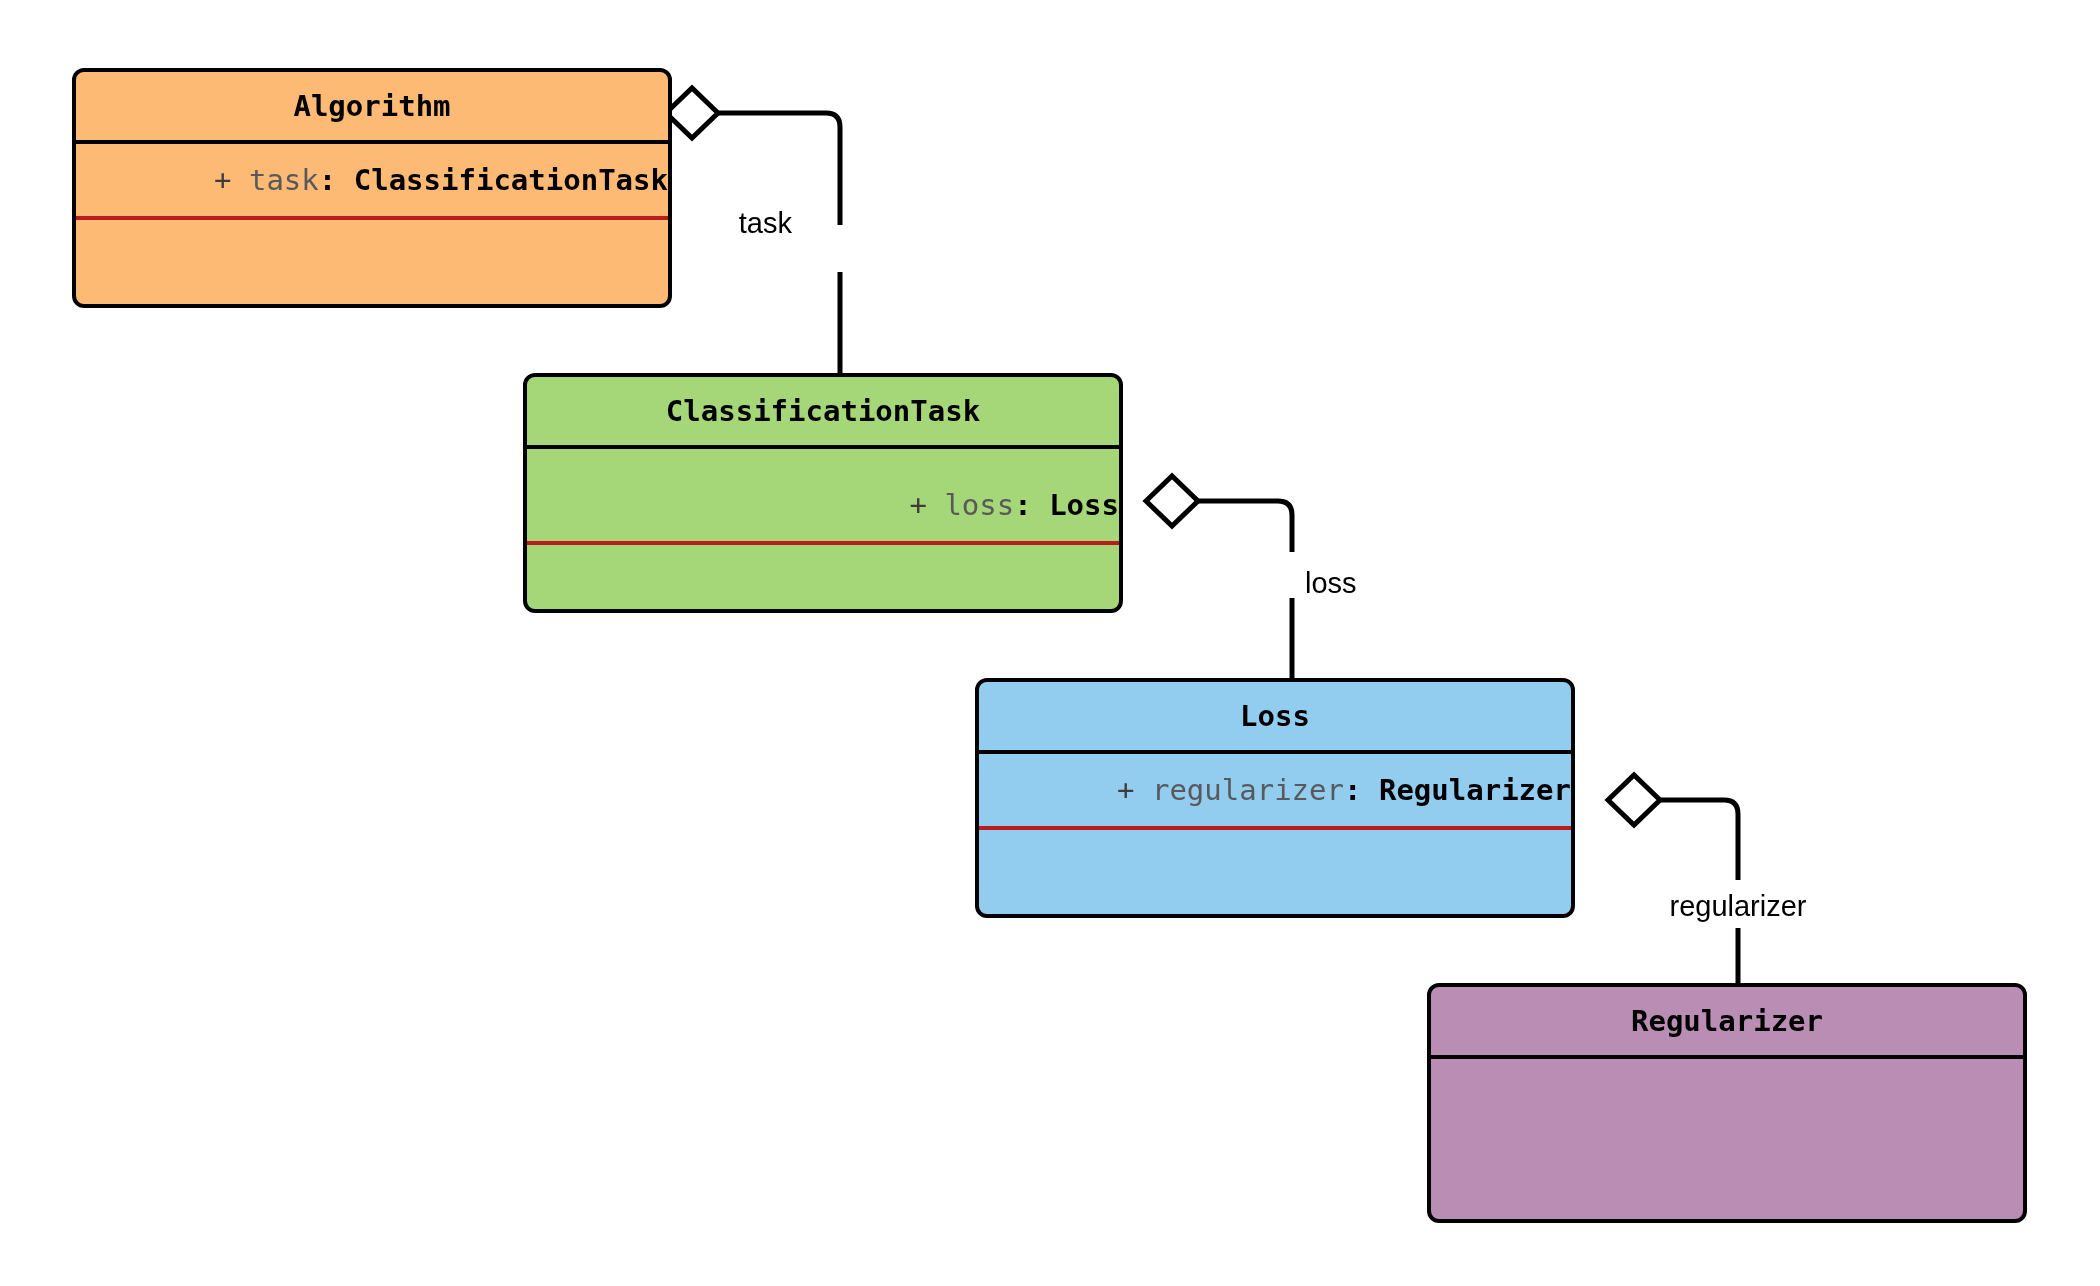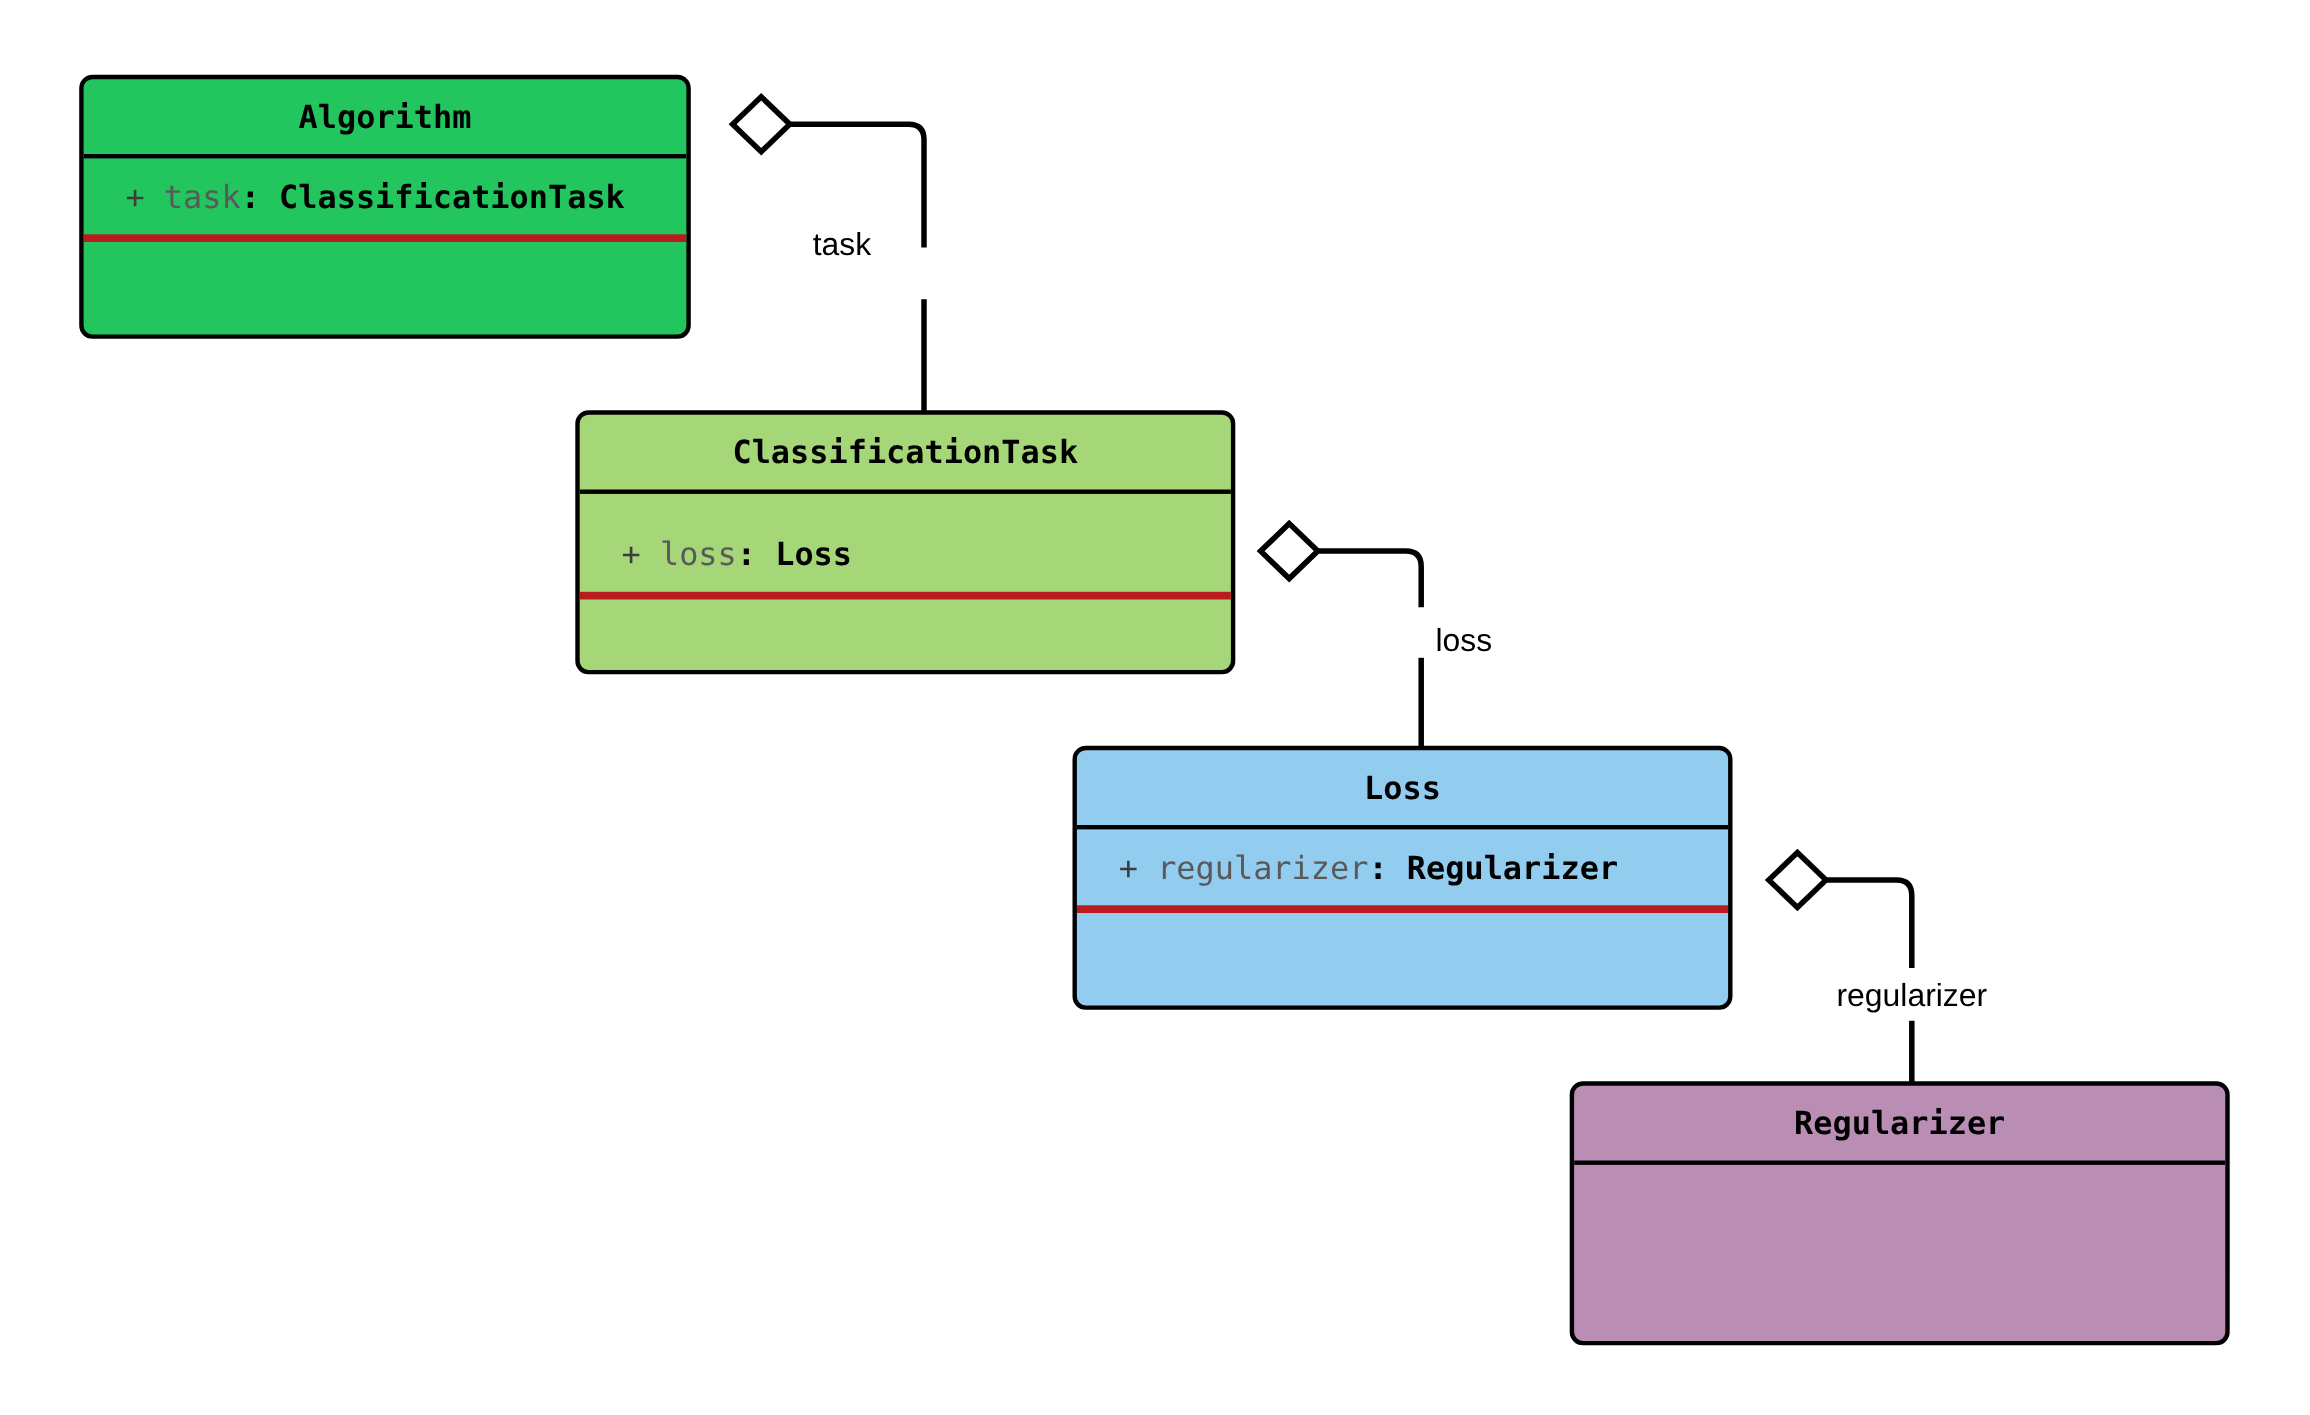--- a/index.html
+++ b/index.html
@@ -37,23 +37,23 @@
   .uml-compartment {
     box-sizing: border-box;
     display: flex;
     align-items: center;
   }
   .uml-title-row {
     justify-content: center;
     border-bottom: 4px solid #000000;
   }
   .uml-attr-row {
-    justify-content: flex-start;
-    border-bottom: 7px solid #b91c1c;
-    padding-left: 38px;
+    justify-content: flex-end;
+    border-bottom: 4px solid #b91c1c;
+    padding-left: 10px;
   }
   .uml-method-row {
     justify-content: flex-start;
   }
   .uml-class-name {
     font-family: "DejaVu Sans Mono", "Liberation Mono", monospace;
     font-weight: bold;
     font-size: 29px;
     color: #000000;
     letter-spacing: 0px;
@@ -116,21 +116,21 @@
       <polygon points="1660,800 1634,775 1608,800 1634,825" fill="#ffffff" stroke="#000000" stroke-width="5" stroke-linejoin="miter"></polygon>
     </g>
   </svg>
 
   <div class="edge-label" style="left:795px; top:223px; transform:translate(-100%,-50%);">task</div>
 
   <div class="edge-label" style="left:1302px; top:567px;">loss</div>
 
   <div class="edge-label" style="left:1738px; top:906px; transform:translate(-50%,-50%);">regularizer</div>
 
-  <div class="uml-class" id="class-algorithm" style="left: 72px; top: 68px; width: 556px; height: 240px; background: #22c55e;">
+  <div class="uml-class" id="class-algorithm" style="left: 72px; top: 68px; width: 600px; height: 240px; background: #fdba74;">
     <div class="uml-compartment uml-title-row" style="height:72px;">
       <span class="uml-class-name">Algorithm</span>
     </div>
     <div class="uml-compartment uml-attr-row" style="height:76px;">
       <span class="uml-attr-text"><span class="attr-visibility">+</span><span class="attr-visibility"> </span><span class="attr-name">task</span><span class="attr-colon">:</span><span class="attr-type"> </span><span class="attr-type">ClassificationTask</span></span>
     </div>
     <div class="uml-compartment uml-method-row" style="height:84px;"></div>
   </div>
 
   <div class="uml-class" id="class-classification-task" style="left: 523px; top: 373px; width: 600px; height: 240px; background: rgb(165, 215, 120);">

